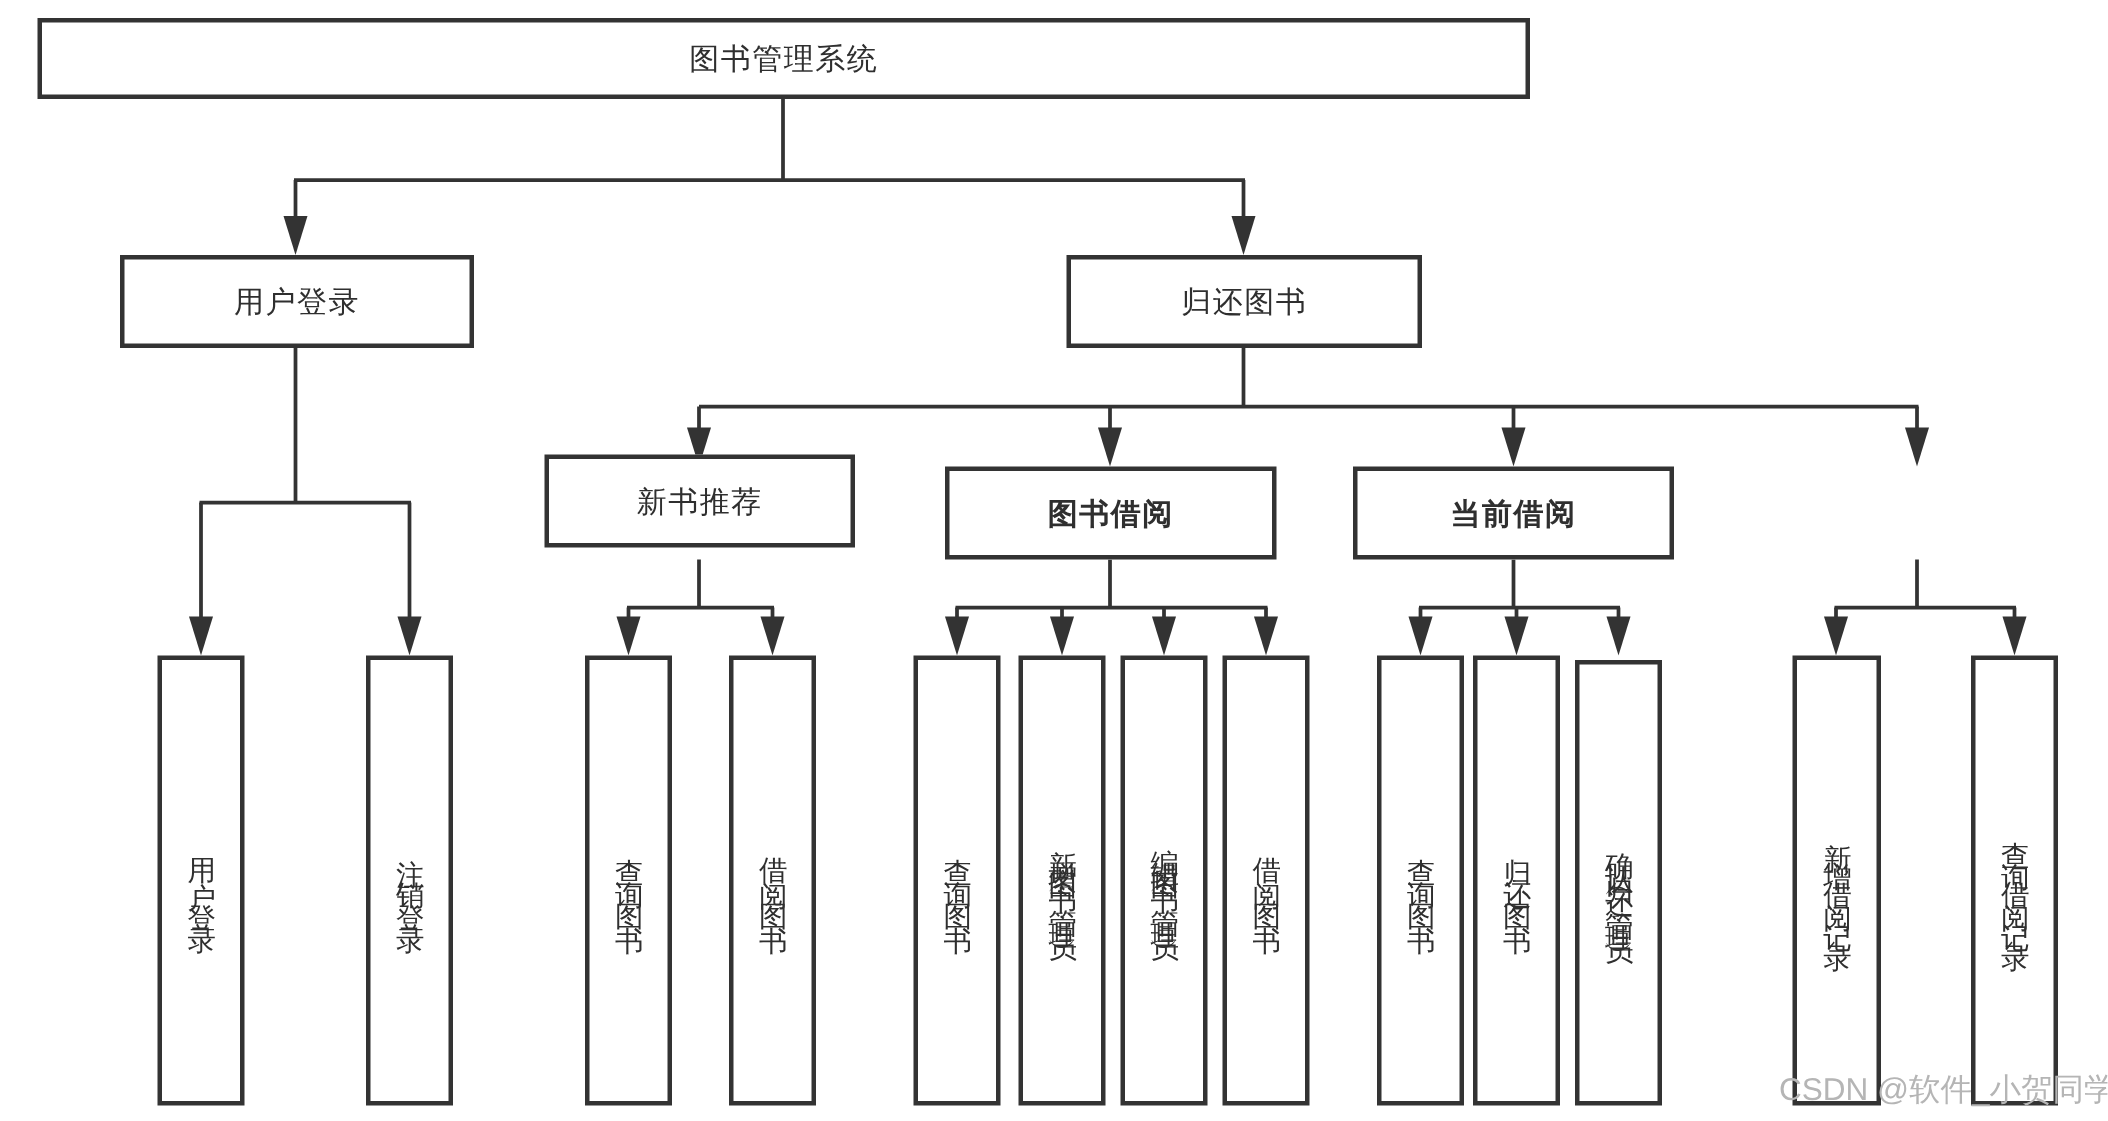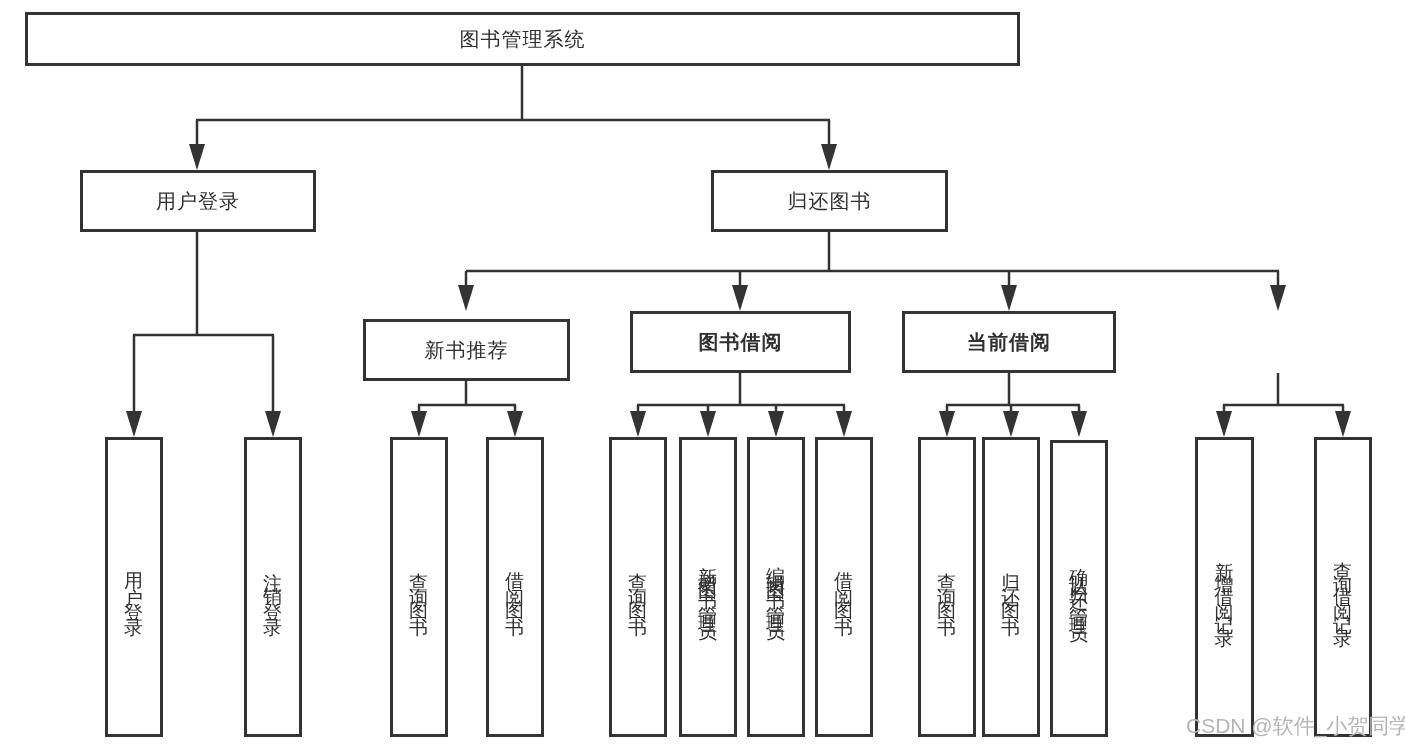--- a/index.html
+++ b/index.html
@@ -121,21 +121,21 @@
       <polygon points="1216,411 1232,411 1224,437" fill="#333333"></polygon>
       <line x1="1343" y1="405" x2="1343" y2="419" stroke="#333333" stroke-width="2.5"></line>
       <polygon points="1335,411 1351,411 1343,437" fill="#333333"></polygon>
     </svg>
 
   <div class="node h" style="left:25px; top:12px; width:995px; height:54px;">图书管理系统</div>
 
   <div class="node h" style="left:80px; top:170px; width:236px; height:62px;">用户登录</div>
   <div class="node h" style="left:711px; top:170px; width:237px; height:62px;">归还图书</div>
 
-  <div class="node h" style="left:363px; top:319px; width:207px; height:62px;">新书推荐</div>
+  <div class="node h" style="left:363px; top:303px; width:207px; height:62px;">新书推荐</div>
   <div class="node h" style="left:630px; top:311px; width:221px; height:62px;font-weight:bold;">图书借阅</div>
   <div class="node h" style="left:902px; top:311px; width:214px; height:62px;font-weight:bold;">当前借阅</div>
 
   <div class="node v" style="left:105px; top:437px; width:58px; height:300px;">用户登录</div>
   <div class="node v" style="left:244px; top:437px; width:58px; height:300px;">注销登录</div>
 
   <div class="node v" style="left:390px; top:437px; width:58px; height:300px;">查询图书</div>
   <div class="node v" style="left:486px; top:437px; width:58px; height:300px;">借阅图书</div>
 
   <div class="node v" style="left:609px; top:437px; width:58px; height:300px;">查询图书</div>

